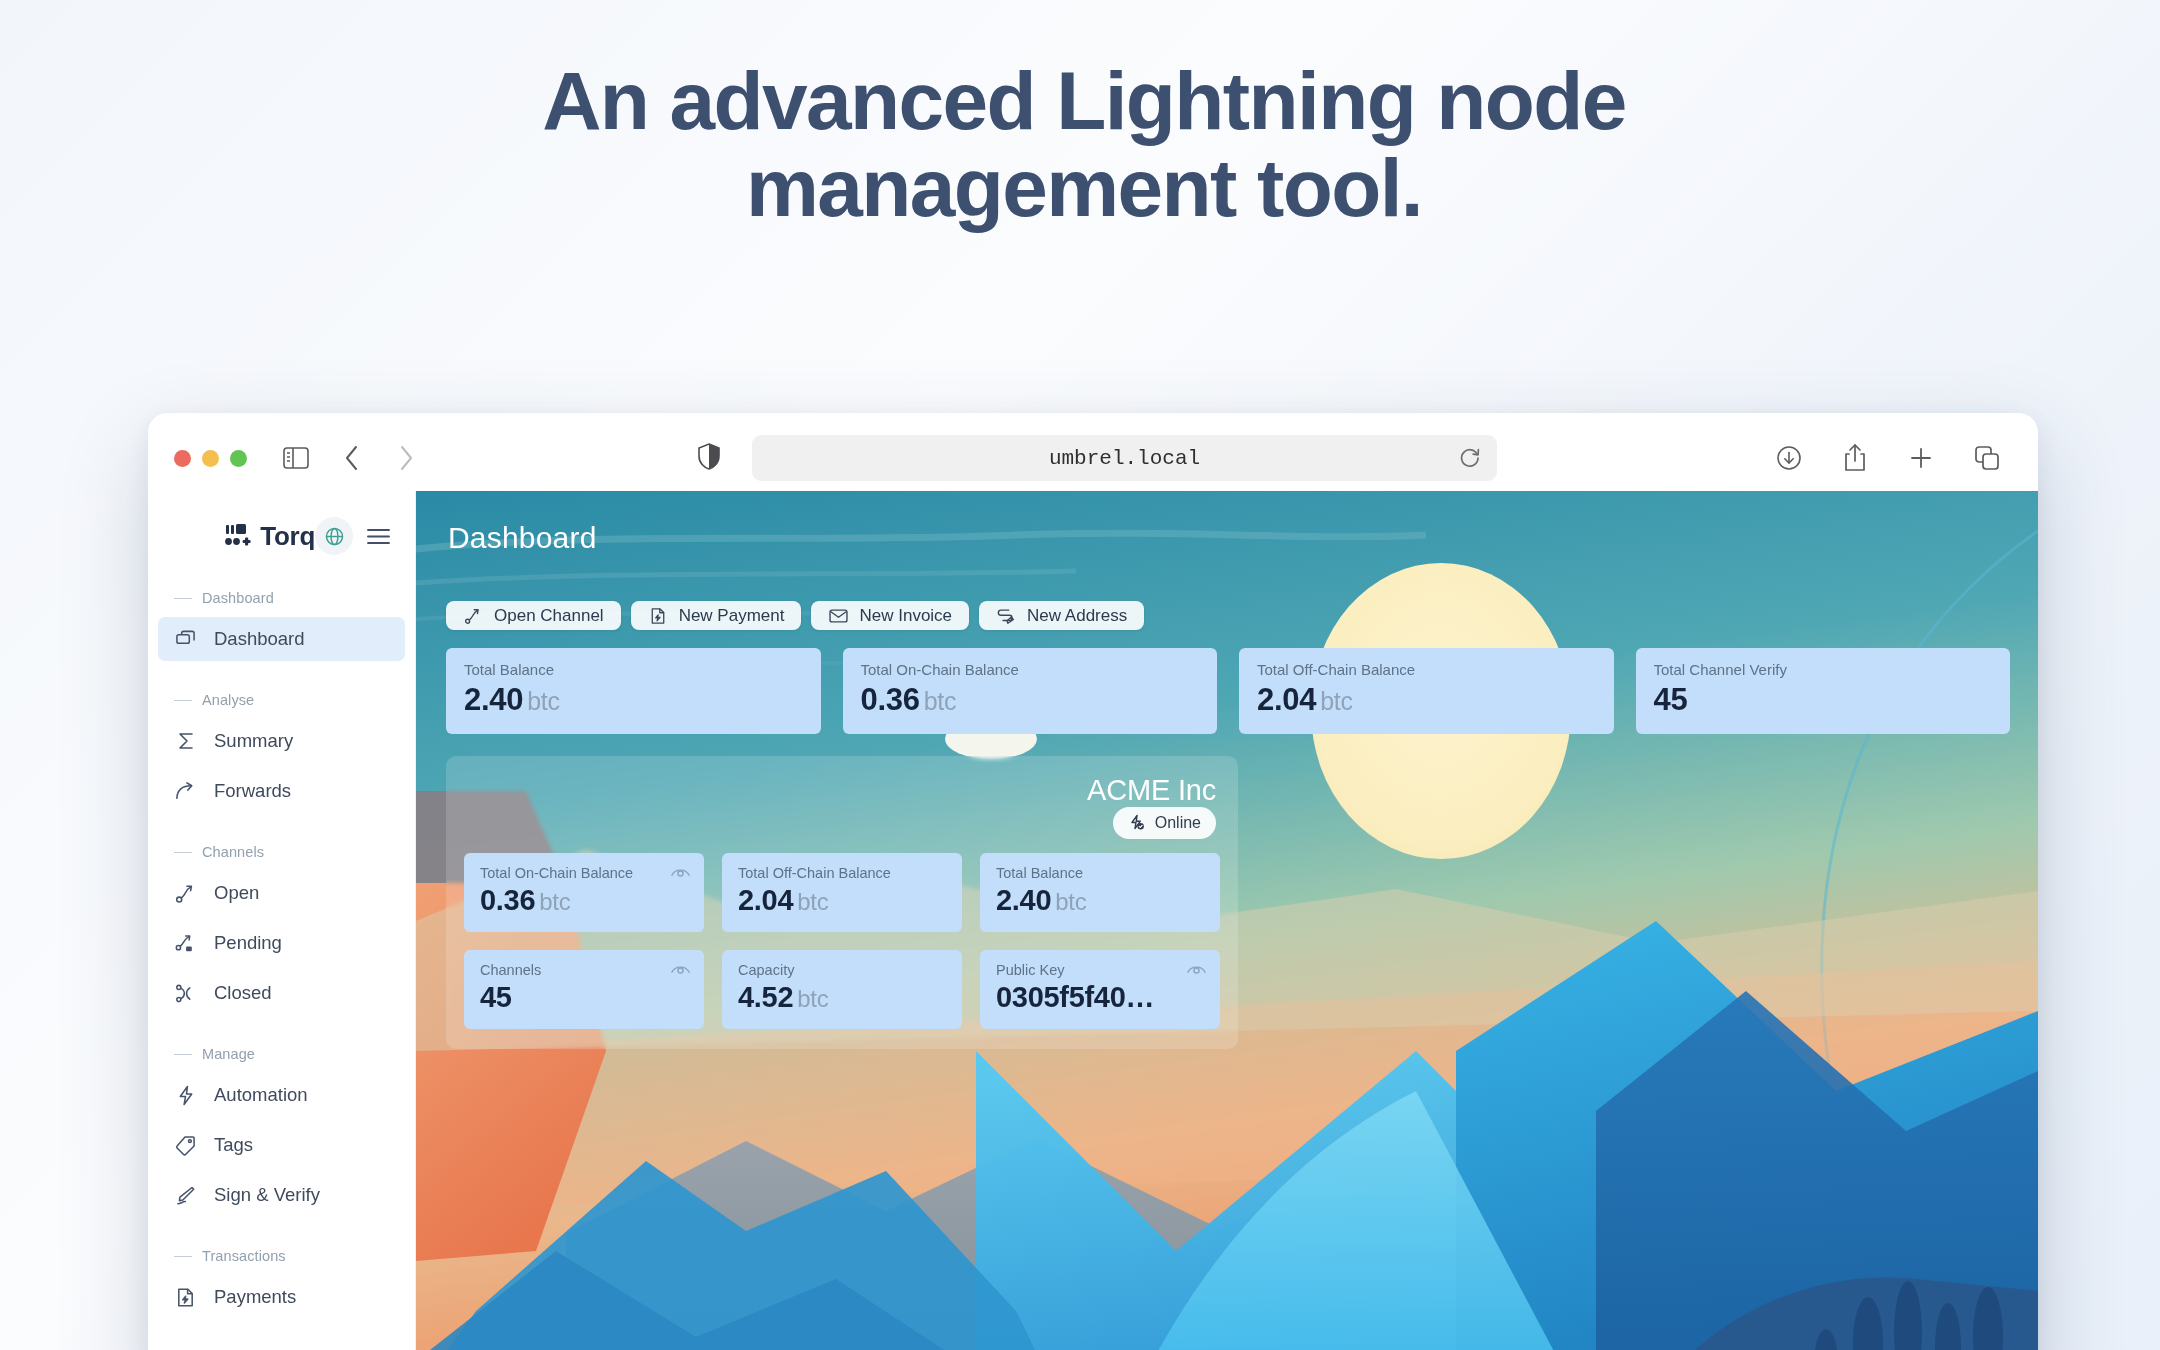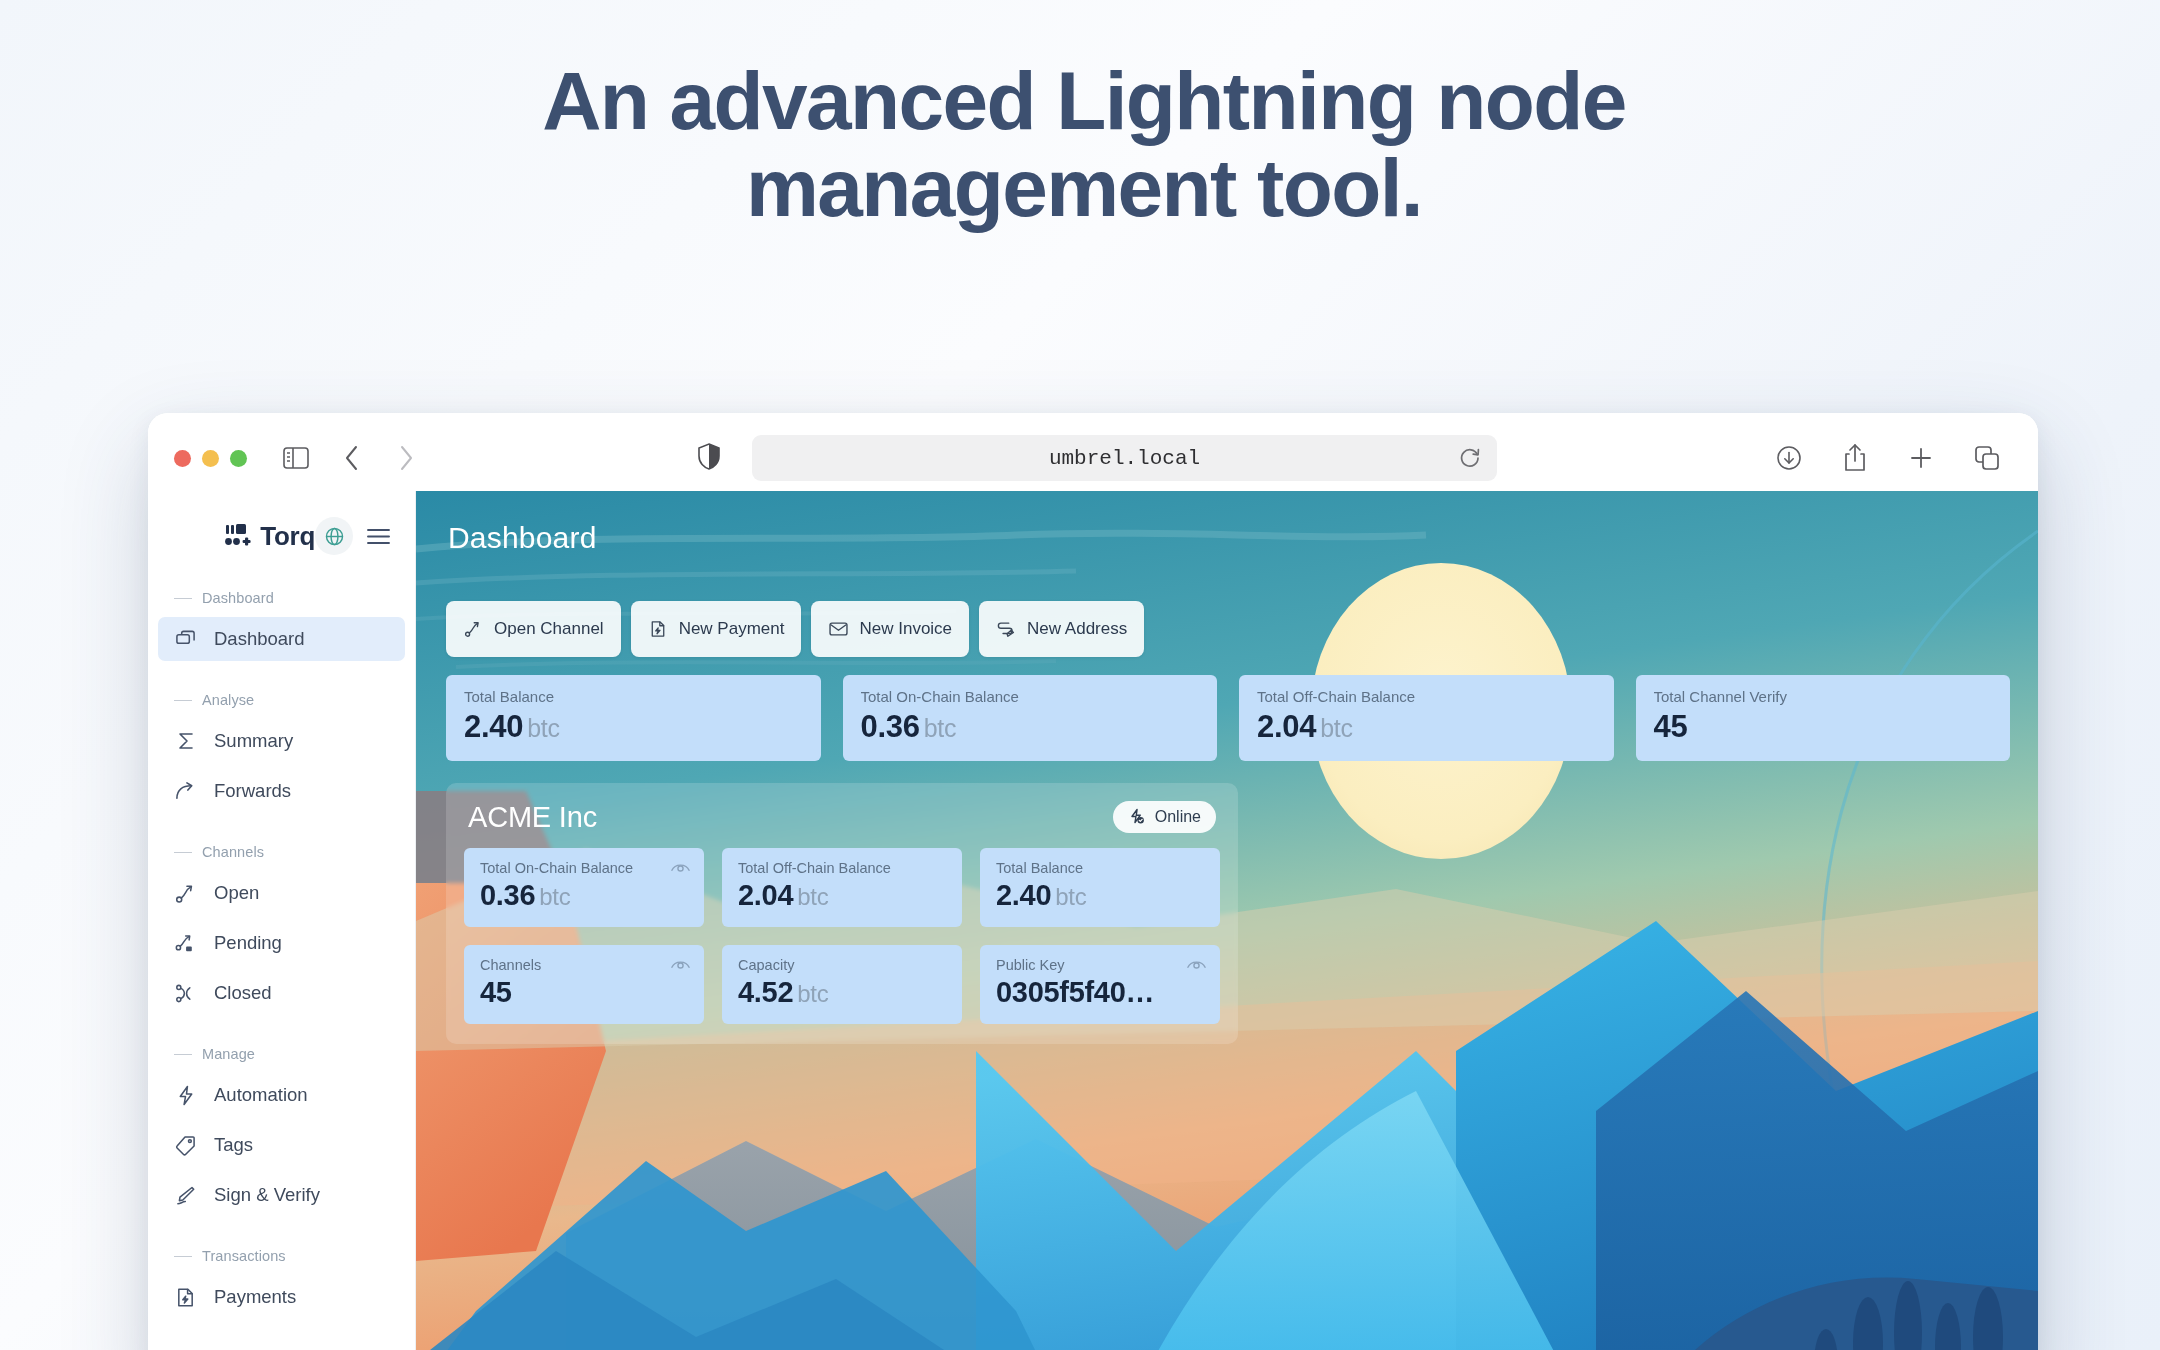--- a/index.html
+++ b/index.html
@@ -144,21 +144,21 @@
   .art { position: absolute; inset: 0; }
   .art svg { display: block; width: 100%; height: 100%; }
 
   .main-inner { position: relative; z-index: 5; padding: 26px 28px 0 28px; }
 
   .page-title { font-size: 30px; color: #ffffff; font-weight: 400; letter-spacing: .2px; margin: 4px 0 0 4px; }
 
   .actions { display: flex; gap: 10px; margin-top: 46px; margin-left: 2px; }
   .action {
     display: flex; align-items: center; gap: 11px;
-    height: 56px; padding: 0 17px;
+    height: 29px; padding: 0 17px;
     background: rgba(255,255,255,.90);
     border-radius: 8px;
     font-size: 17px; color: #2c3a4e;
     box-shadow: 0 1px 3px rgba(20,40,60,.10);
   }
   .action .ico { display: flex; color: #3b4859; width: 20px; height: 20px; align-items: center; justify-content: center; }
 
   
   .stat-row { display: flex; gap: 22px; margin-top: 18px; margin-left: 2px; }
   .stat-card {
@@ -175,21 +175,21 @@
 
   
   .node-panel {
     margin-top: 22px; margin-left: 2px;
     width: 792px;
     background: rgba(255,255,255,.16);
     border-radius: 10px;
     padding: 16px 18px 20px 18px;
     backdrop-filter: blur(2px);
   }
-  .node-head { display: flex; align-items: flex-start; justify-content: space-between; padding: 2px 4px 14px 4px; }
+  .node-head { display: flex; align-items: flex-end; justify-content: space-between; padding: 2px 4px 14px 4px; flex-direction: column; }
   .node-name { font-size: 29px; color: #ffffff; letter-spacing: -.2px; }
   .status-badge {
     display: flex; align-items: center; gap: 9px;
     height: 32px; padding: 0 15px;
     background: rgba(255,255,255,.92);
     border-radius: 16px;
     font-size: 16px; color: #2f3d50;
   }
   .status-badge .ico { display: flex; width: 18px; height: 18px; }
 

